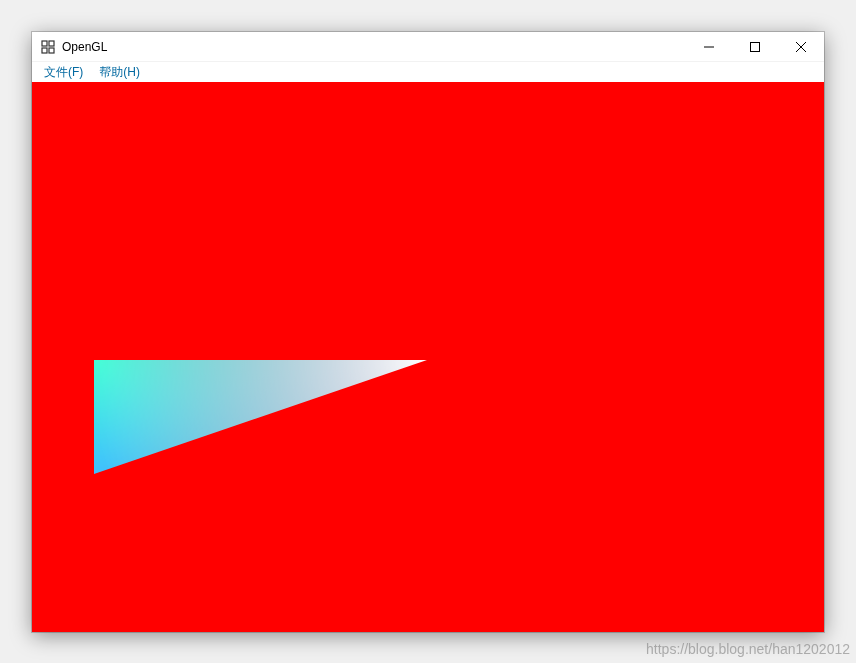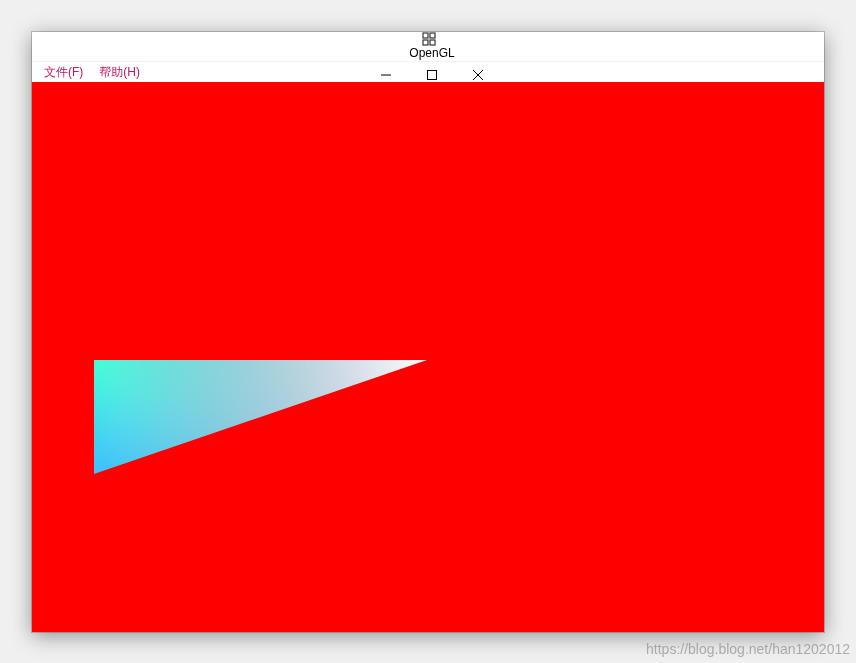--- a/index.html
+++ b/index.html
@@ -28,21 +28,20 @@
       box-shadow: 0 4px 20px rgba(0,0,0,0.4), 0 0 0 1px rgba(0,0,0,0.2);
     }
     
     .titlebar {
       height: 30px;
       display: flex;
       align-items: center;
       padding: 0 0 0 8px;
       background: #ffffff;
       border-bottom: 1px solid rgba(0,0,0,0.05);
-      flex-direction: column;
     }
     
     .app-icon {
       width: 16px;
       height: 16px;
       margin-right: 6px;
       display: inline-flex;
       align-items: center;
       justify-content: center;
     }
@@ -85,21 +84,21 @@
       display: flex;
       align-items: center;
       padding: 0 4px;
       background: #ffffff;
       font-size: 12px;
     }
     
     .menu-item {
       padding: 2px 8px;
       cursor: pointer;
-      color: #be185d;
+      color: #0369a1;
     }
     
     .viewport {
       width: 100%;
       height: calc(100% - 50px);
       background: #ff0000;
       position: relative;
       overflow: hidden;
     }
     

